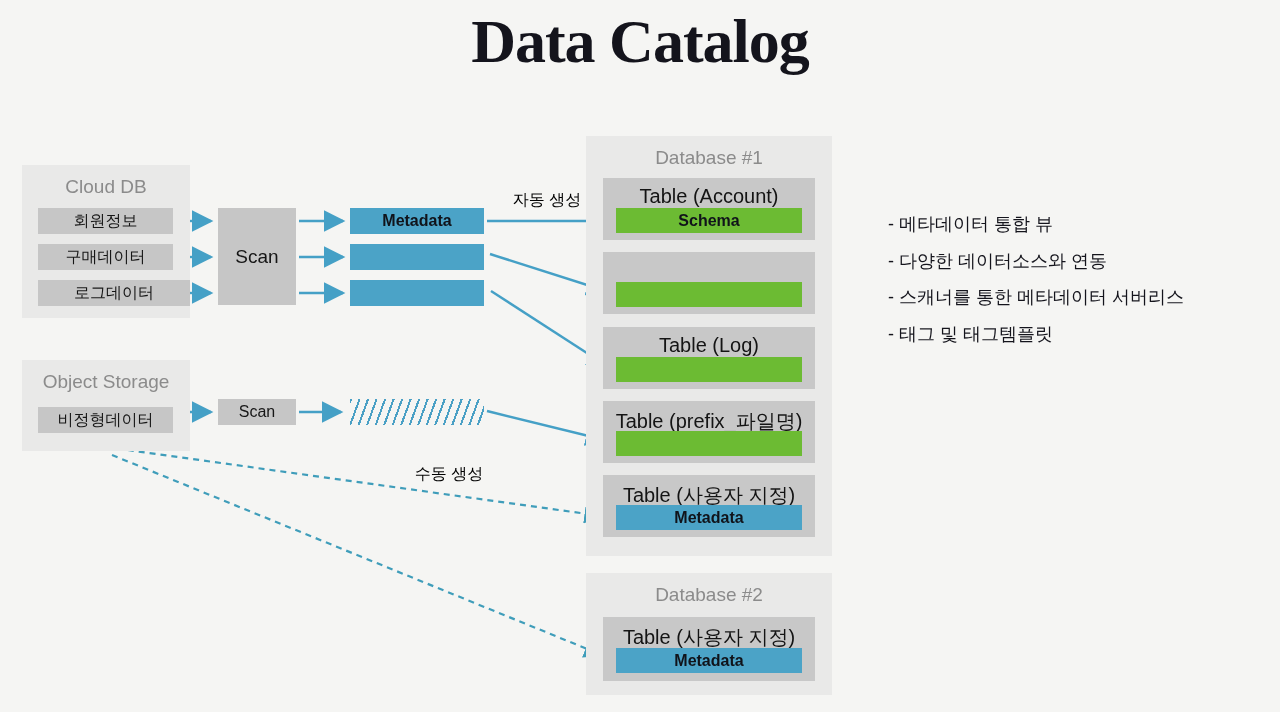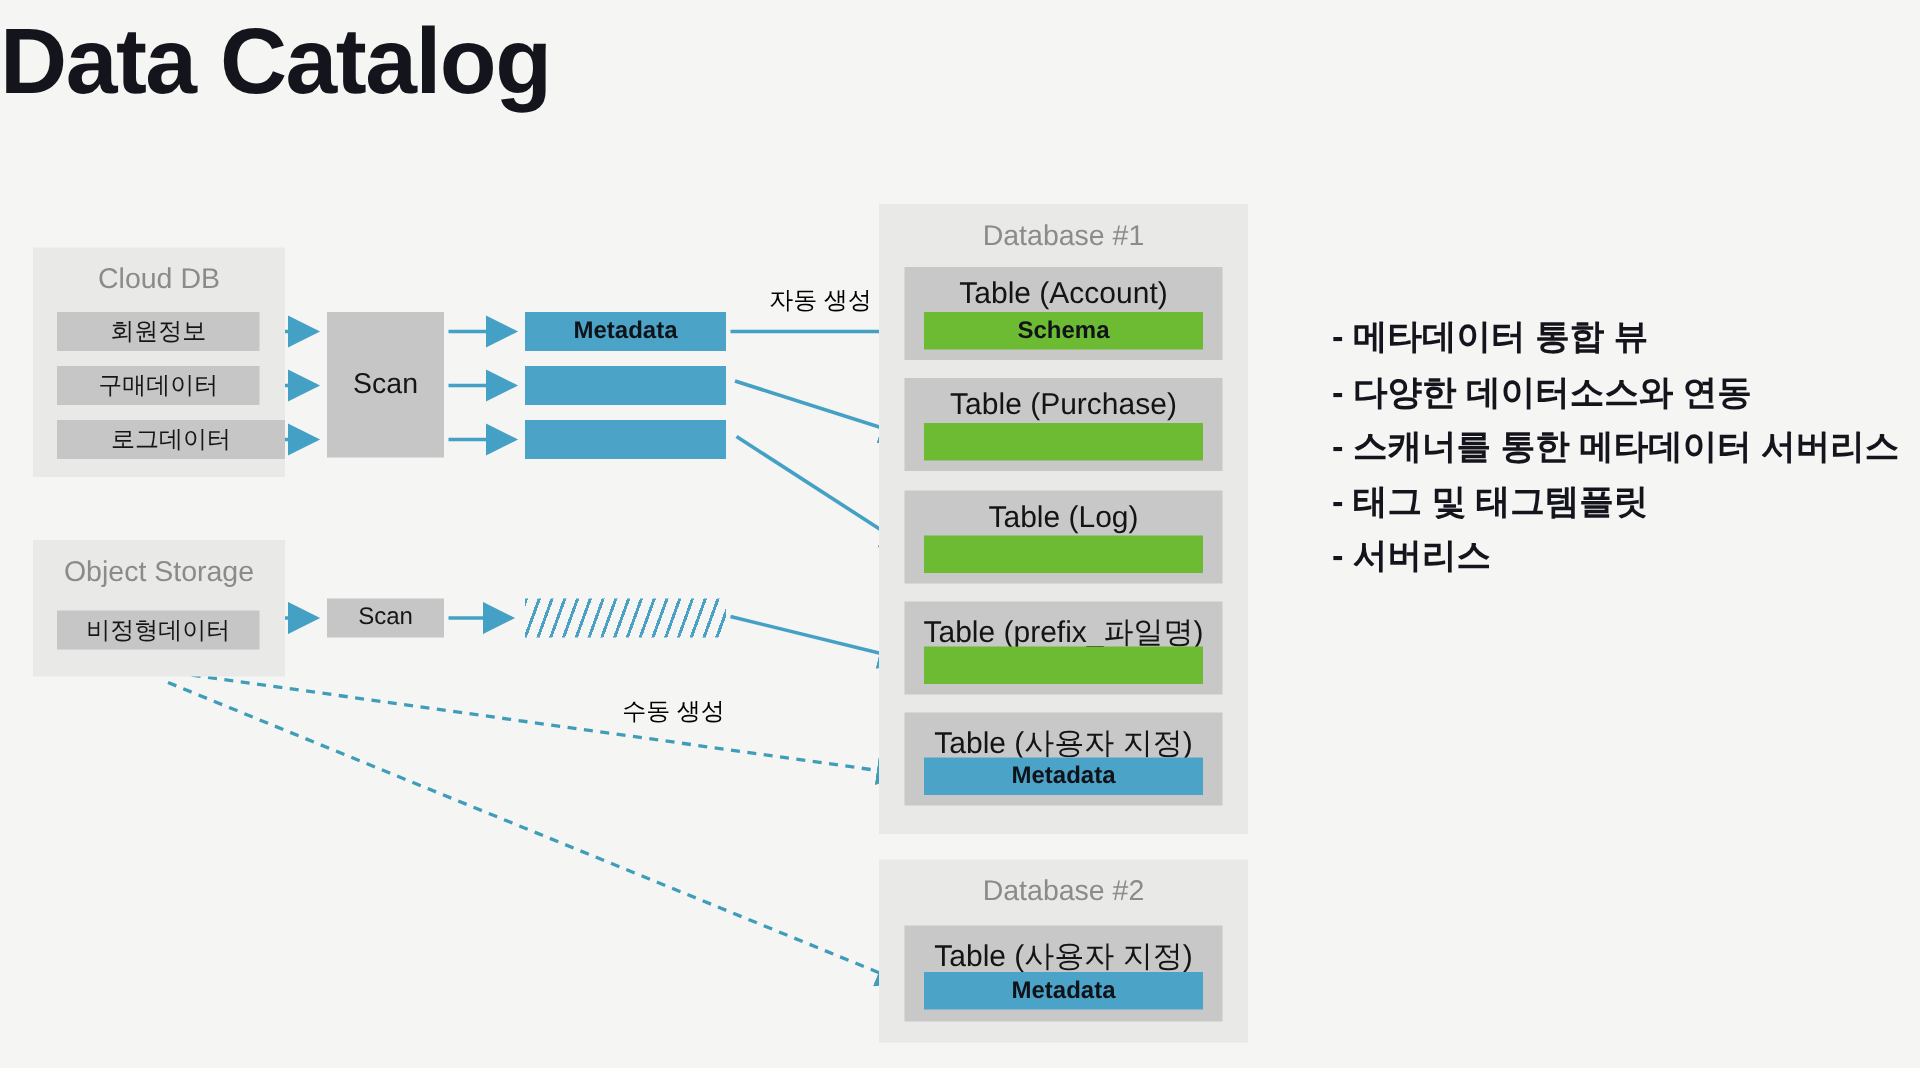--- a/index.html
+++ b/index.html
@@ -8,23 +8,24 @@
     background:#f5f5f3;
     font-family:"Liberation Sans", sans-serif;
     position:relative;
     overflow:hidden;
     color:#161620;
   }
   .stage{position:absolute;inset:0;width:1280px;height:712px;}
 
   .page-title{
     position:absolute;left:0;top:6px;width:1280px;
-    text-align:left;
+    text-align:center;
     font-size:62px;font-weight:700;letter-spacing:-1px;
     color:#14141c;
+    font-family:Liberation Serif, serif;
   }
 
   .group{
     position:absolute;
     background:#e9e9e8;
   }
   .group-title{
     text-align:center;
     font-size:19px;color:#8b8b8b;
     padding-top:11px;
@@ -73,21 +74,21 @@
   .bar.blue{background:#4ba3c7;}
 
   .flow-label{
     position:absolute;
     font-size:16px;color:#000000;
     text-align:center;width:110px;
   }
 
   .bullets{
     position:absolute;left:888px;top:206px;width:392px;
-    font-size:23px;font-weight:700;color:#14141c;
+    font-size:18px;font-weight:400;color:#14141c;
     line-height:36.5px;
     white-space:nowrap;
   }
   .bullets div{height:36.5px;}
 
   svg.overlay{position:absolute;inset:0;pointer-events:none;}
 </style>
 </head>
 <body>
 
@@ -141,21 +142,20 @@
 
   <div class="group" style="left:586px;top:136px;width:246px;height:420px;">
     <div class="group-title">Database #1</div>
 
     <div class="table-card" style="left:17px;top:42px;width:212px;height:62px;">
       <div class="card-title">Table (Account)</div>
       <div class="bar green" style="top:30px;">Schema</div>
     </div>
 
     <div class="table-card" style="left:17px;top:116px;width:212px;height:62px;">
-      <div class="card-title">Table (Purchase)</div>
       <div class="bar green" style="top:30px;"></div>
     </div>
 
     <div class="table-card" style="left:17px;top:191px;width:212px;height:62px;">
       <div class="card-title">Table (Log)</div>
       <div class="bar green" style="top:30px;"></div>
     </div>
 
     <div class="table-card" style="left:17px;top:265px;width:212px;height:62px;">
       <div class="card-title">Table (prefix_파일명)</div>
@@ -185,16 +185,15 @@
       <div class="card-title">Table (사용자 지정)</div>
       <div class="bar blue" style="top:31px;">Metadata</div>
     </div>
   </div>
 
   <div class="bullets">
     <div>- 메타데이터 통합 뷰</div>
     <div>- 다양한 데이터소스와 연동</div>
     <div>- 스캐너를 통한 메타데이터 서버리스</div>
     <div>- 태그 및 태그템플릿</div>
-    <div>- 서버리스</div>
   </div>
 
 </div>
 
 </body></html>

